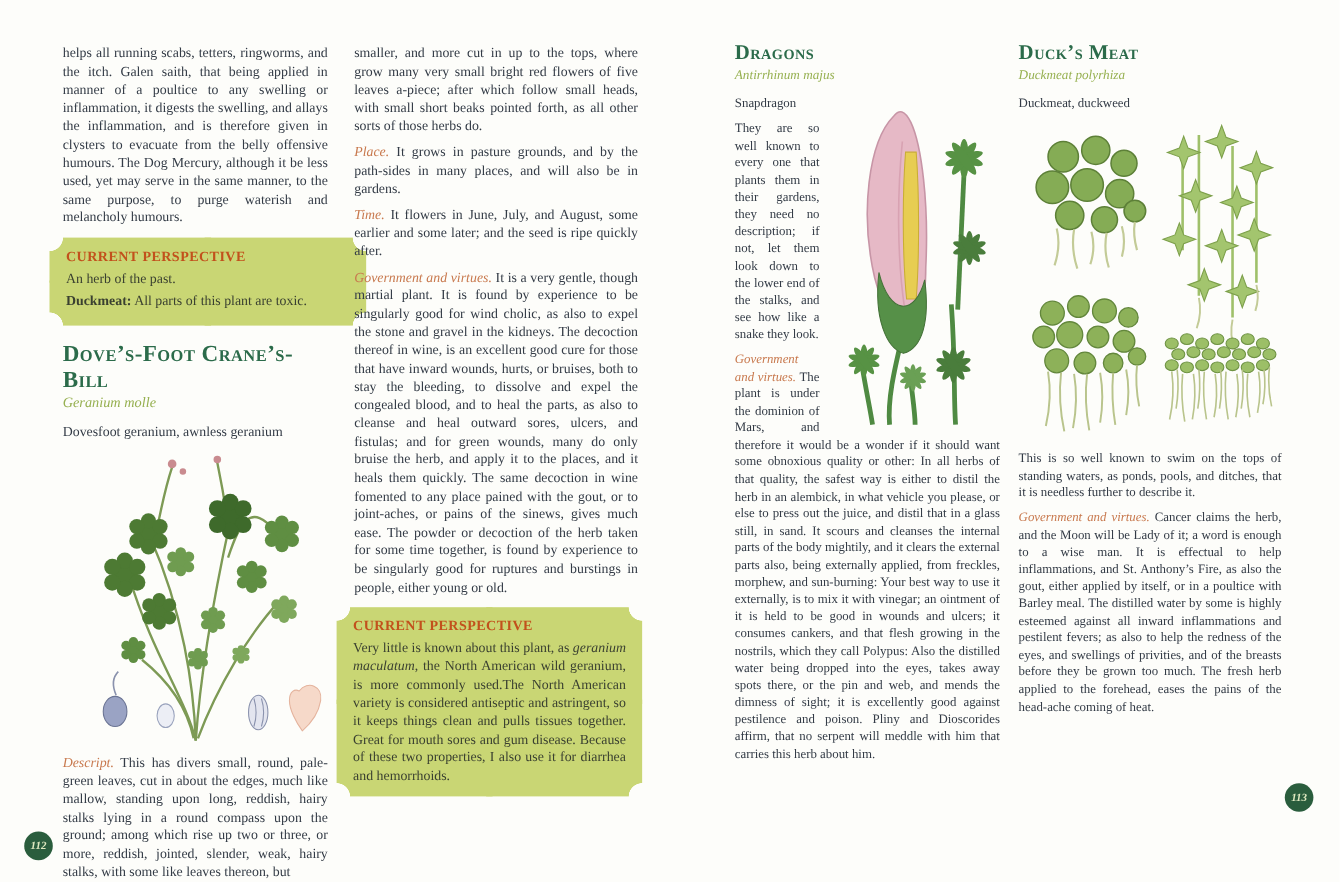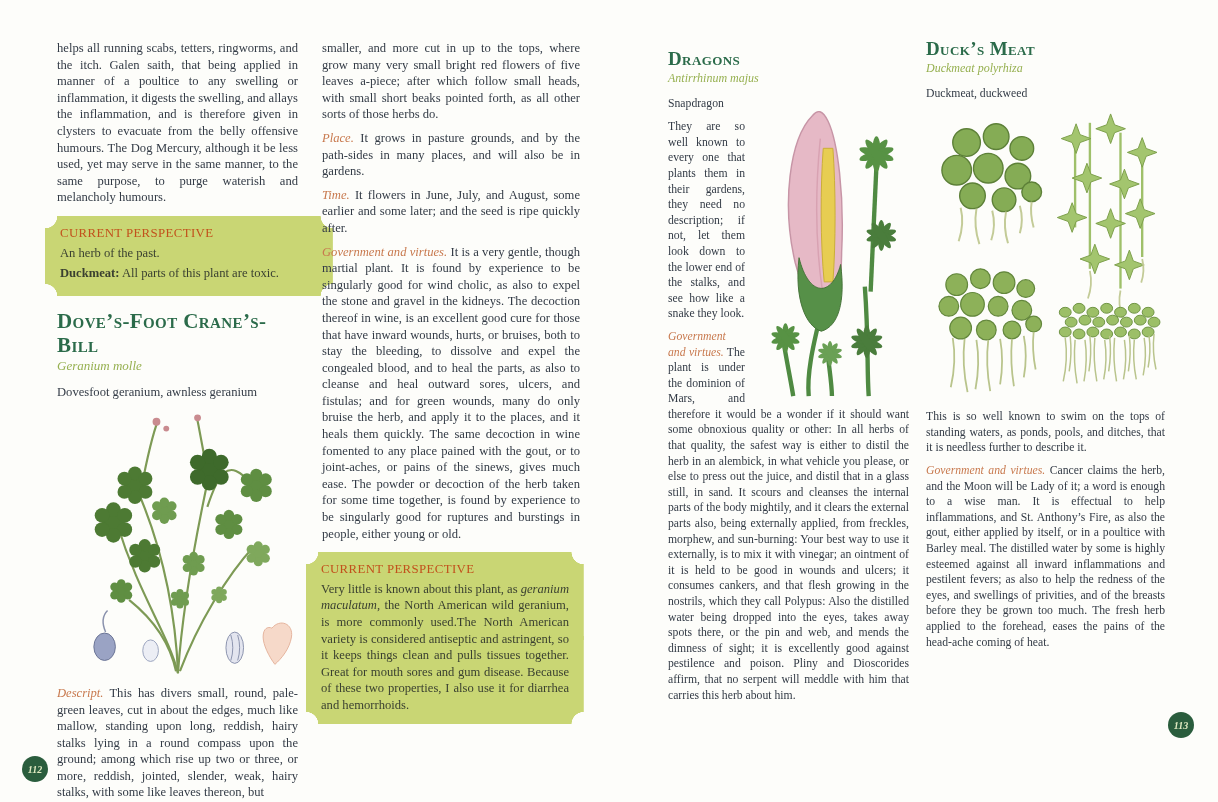--- a/index.html
+++ b/index.html
@@ -7,21 +7,21 @@
   .spread{
     position:relative;width:1218px;height:802px;background:#fdfdfa;
     font-family:"Liberation Serif","DejaVu Serif",serif;
     color:var(--body,#333b46);overflow:hidden;
   }
   .col{position:absolute;text-align:justify;}
   .lp{font-size:12.6px;line-height:16.6px;}
   .rp{font-size:11.7px;line-height:15.6px;}
   #col1{left:57px;top:40px;width:241px;}
   #col2{left:322px;top:40px;width:258px;}
-  #col3{left:668px;top:48px;width:241px;}
+  #col3{left:668px;top:38px;width:241px;}
   #col4{left:926px;top:38px;width:239px;}
   .para{margin-bottom:7px;}
   .leadin{font-style:italic;color:var(--leadin,#c8794e);}
   .entry-title{
     font-variant:small-caps;font-weight:bold;color:var(--heading,#2b6b4a);
     letter-spacing:.4px;text-align:left;
   }
   #col1 .entry-title{font-size:21px;margin-top:12px;line-height:24px;}
   .rp .entry-title{font-size:19px;line-height:22px;}
   .latin{font-style:italic;color:var(--latin,#96b050);font-size:13px;margin:1px 0 10px;text-align:left;}
@@ -34,21 +34,21 @@
     background:
       radial-gradient(circle at 0 0, transparent 12px, var(--bg) 12.5px) top left / 51% 51% no-repeat,
       radial-gradient(circle at 100% 0, transparent 12px, var(--bg) 12.5px) top right / 51% 51% no-repeat,
       radial-gradient(circle at 0 100%, transparent 12px, var(--bg) 12.5px) bottom left / 51% 51% no-repeat,
       radial-gradient(circle at 100% 100%, transparent 12px, var(--bg) 12.5px) bottom right / 51% 51% no-repeat;
     color:#3a4030;
   }
   #cpbox-1{margin-left:-12px;width:288px;}
   #cpbox-2{margin-left:-16px;width:278px;}
   .cptitle{
-    font-weight:normal;color:var(--cptitle,#c2511c);font-size:12.8px;
+    font-weight:bold;color:var(--cptitle,#c2511c);font-size:12.8px;
     letter-spacing:.4px;margin-bottom:3px;text-align:left;
   }
   .cpline{margin-bottom:4px;text-align:left;}
   .cptext{text-align:justify;}
   .ital{font-style:italic;}
   .bold{font-weight:bold;}
   .illus{display:block;margin:4px auto;}
   #dragon-illus{float:right;width:158px;height:300px;margin:2px 0 4px 6px;}
   .pagenum{
     position:absolute;width:26px;height:26px;border-radius:50%;

